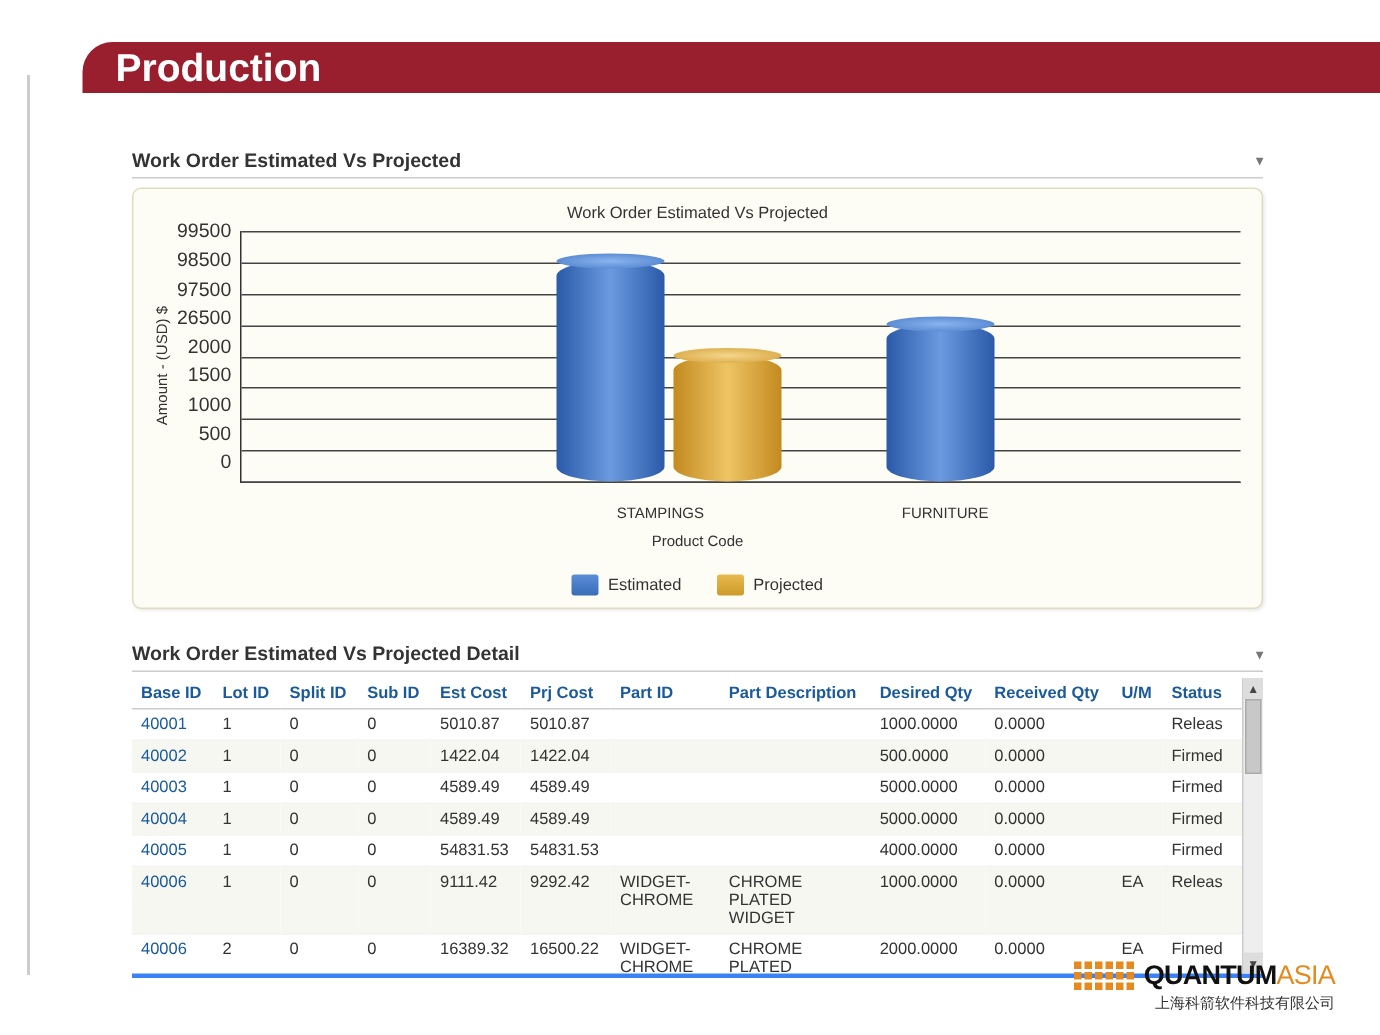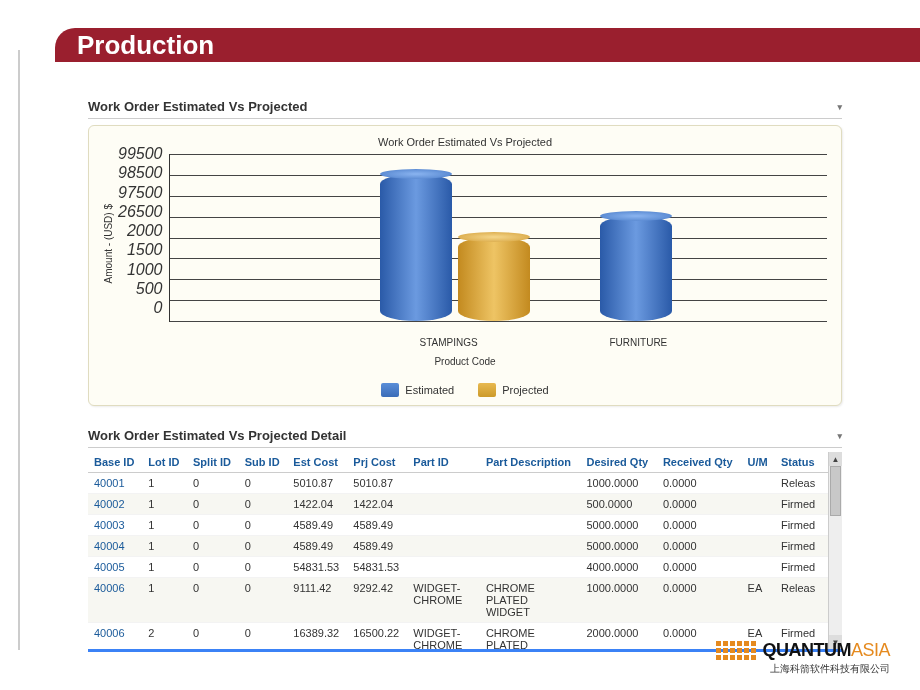--- a/index.html
+++ b/index.html
@@ -12,21 +12,21 @@
   .content { position: absolute; left: 88px; top: 95px; right: 78px; }
   
   .section-title { font-size: 13px; font-weight: bold; color: #333; padding: 4px 0; border-bottom: 1px solid #ccc; display:flex; justify-content: space-between; align-items:center; }
   .section-caret { font-size: 9px; color: #777; cursor: pointer; }
   
   .chart-card { background: #fefdf5; border: 1px solid #e0dcc0; border-radius: 6px; margin-top: 6px; padding: 10px 14px 8px 14px; box-shadow: 1px 1px 2px rgba(0,0,0,0.08); }
   .chart-title { text-align: center; font-size: 11px; color: #333; margin-bottom: 6px; }
   
   .chart-body { display: flex; height: 180px; }
   .y-axis-label { writing-mode: vertical-rl; transform: rotate(180deg); font-size: 10px; color: #333; align-self: center; margin-right: 4px; }
-  .y-ticks { display: flex; flex-direction: column; justify-content: space-between; align-items: flex-end; font-size: 16px; color: #333; padding: 0 6px 14px 0; height: 168px; font-style: italic;}
+  .y-ticks { display: flex; flex-direction: column; justify-content: space-between; align-items: flex-end; font-size: 13px; color: #333; padding: 0 6px 14px 0; height: 168px;}
   .y-ticks div { height: 0; line-height: 0; }
   
   .plot { flex: 1; position: relative; border-left: 1px solid #333; border-bottom: 1px solid #333; height: 168px; }
   .gridline { position: absolute; left: 0; right: 0; border-top: 1px solid #444; }
   .bars { position: absolute; bottom: 0; display: flex; align-items: flex-end; gap: 6px; }
   .bar3d { position: relative; width: 72px; }
   .bar3d .front { width: 100%; background: linear-gradient(90deg, #2a5aa8 0%, #6b9ae0 50%, #2a5aa8 100%); border-radius: 36px / 10px; }
   .bar3d.orange .front { background: linear-gradient(90deg, #c38a1f 0%, #eec464 50%, #c38a1f 100%); }
   .bar3d .top { position:absolute; top:-5px; left:0; width:100%; height:10px; border-radius:50%; background: radial-gradient(ellipse at center, #8ab4f0 0%, #4a7cc8 100%);}
   .bar3d.orange .top { background: radial-gradient(ellipse at center, #f5d68a 0%, #d4a03a 100%);}

